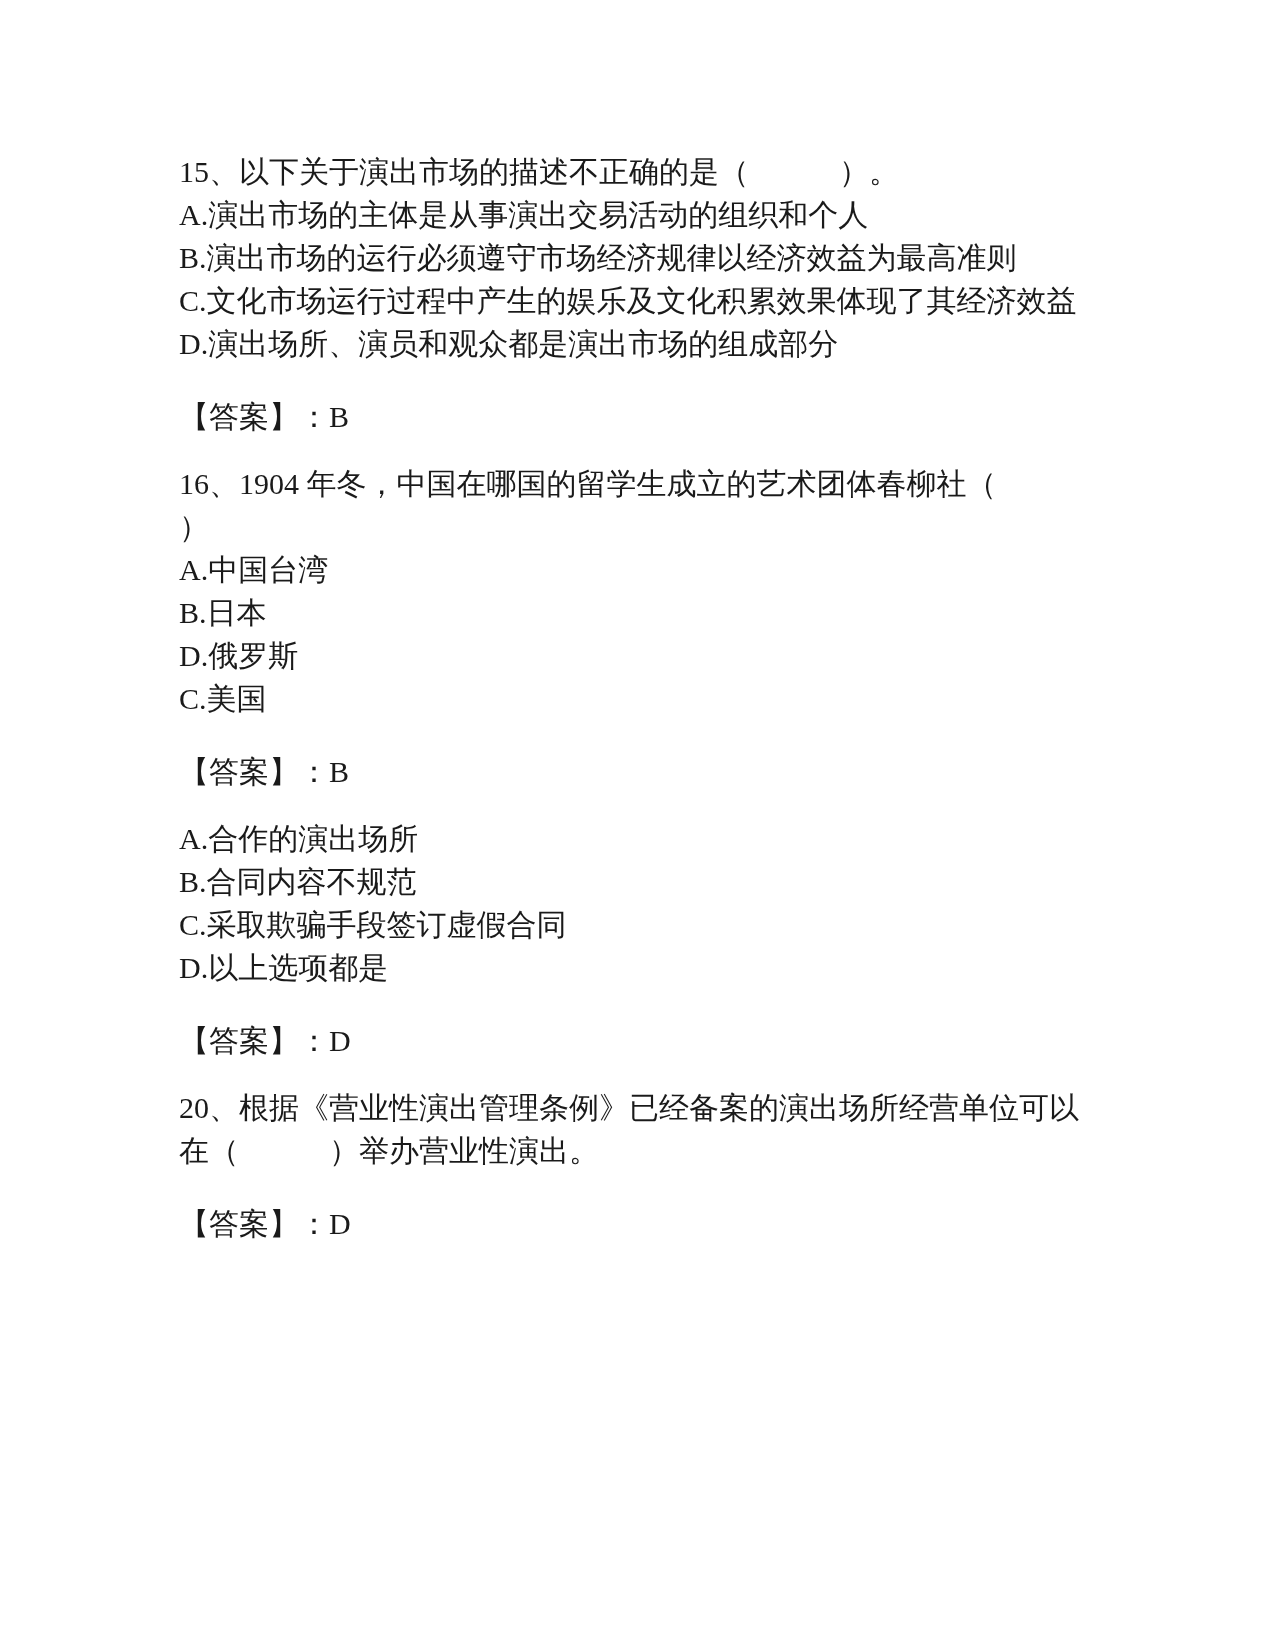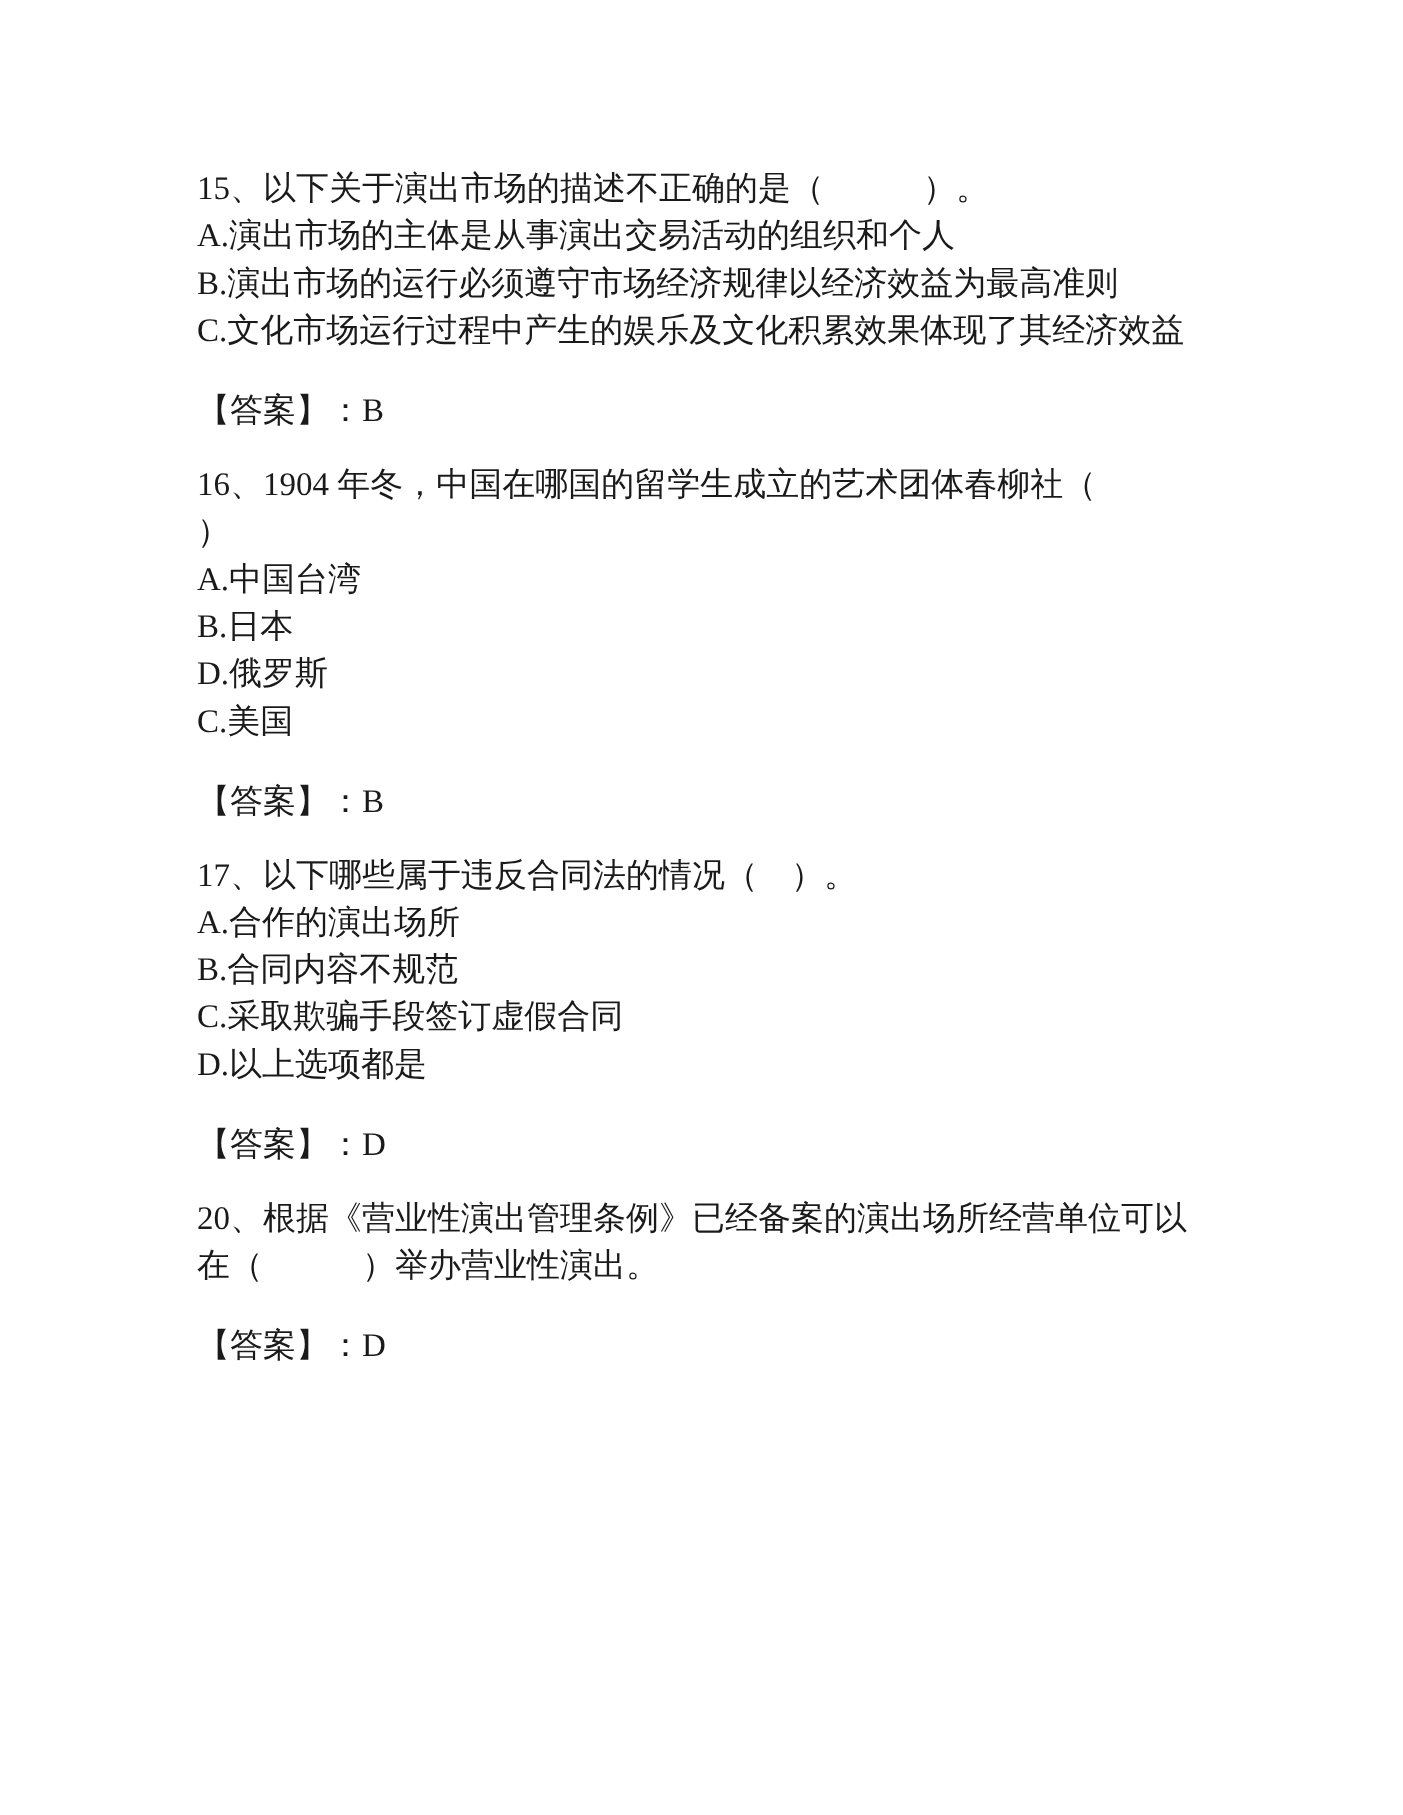--- a/index.html
+++ b/index.html
@@ -42,42 +42,40 @@
 <main class="page">
   <div id="questions-container">
   <section class="question-block">
     <div class="stem">
           <p class="line">15、以下关于演出市场的描述不正确的是（　　　）。</p>
         </div>
     <div class="options">
           <p class="line">A.演出市场的主体是从事演出交易活动的组织和个人</p>
           <p class="line">B.演出市场的运行必须遵守市场经济规律以经济效益为最高准则</p>
           <p class="line">C.文化市场运行过程中产生的娱乐及文化积累效果体现了其经济效益</p>
+          <p class="line">D.演出场所、演员和观众都是演出市场的组成部分</p>
         </div>
     <p class="line answer-line">【答案】：B</p>
   </section>
 
   <section class="question-block">
     <div class="stem">
           <p class="line">16、1904 年冬，中国在哪国的留学生成立的艺术团体春柳社（</p>
           <p class="line">）</p>
         </div>
     <div class="options">
           <p class="line">A.中国台湾</p>
           <p class="line">B.日本</p>
           <p class="line">D.俄罗斯</p>
           <p class="line">C.美国</p>
         </div>
     <p class="line answer-line">【答案】：B</p>
   </section>
 
   <section class="question-block">
-    <div class="stem">
-          <p class="line">17、以下哪些属于违反合同法的情况（　）。</p>
-        </div>
     <div class="options">
           <p class="line">A.合作的演出场所</p>
           <p class="line">B.合同内容不规范</p>
           <p class="line">C.采取欺骗手段签订虚假合同</p>
           <p class="line">D.以上选项都是</p>
         </div>
     <p class="line answer-line">【答案】：D</p>
   </section>
 
   <section class="question-block">

